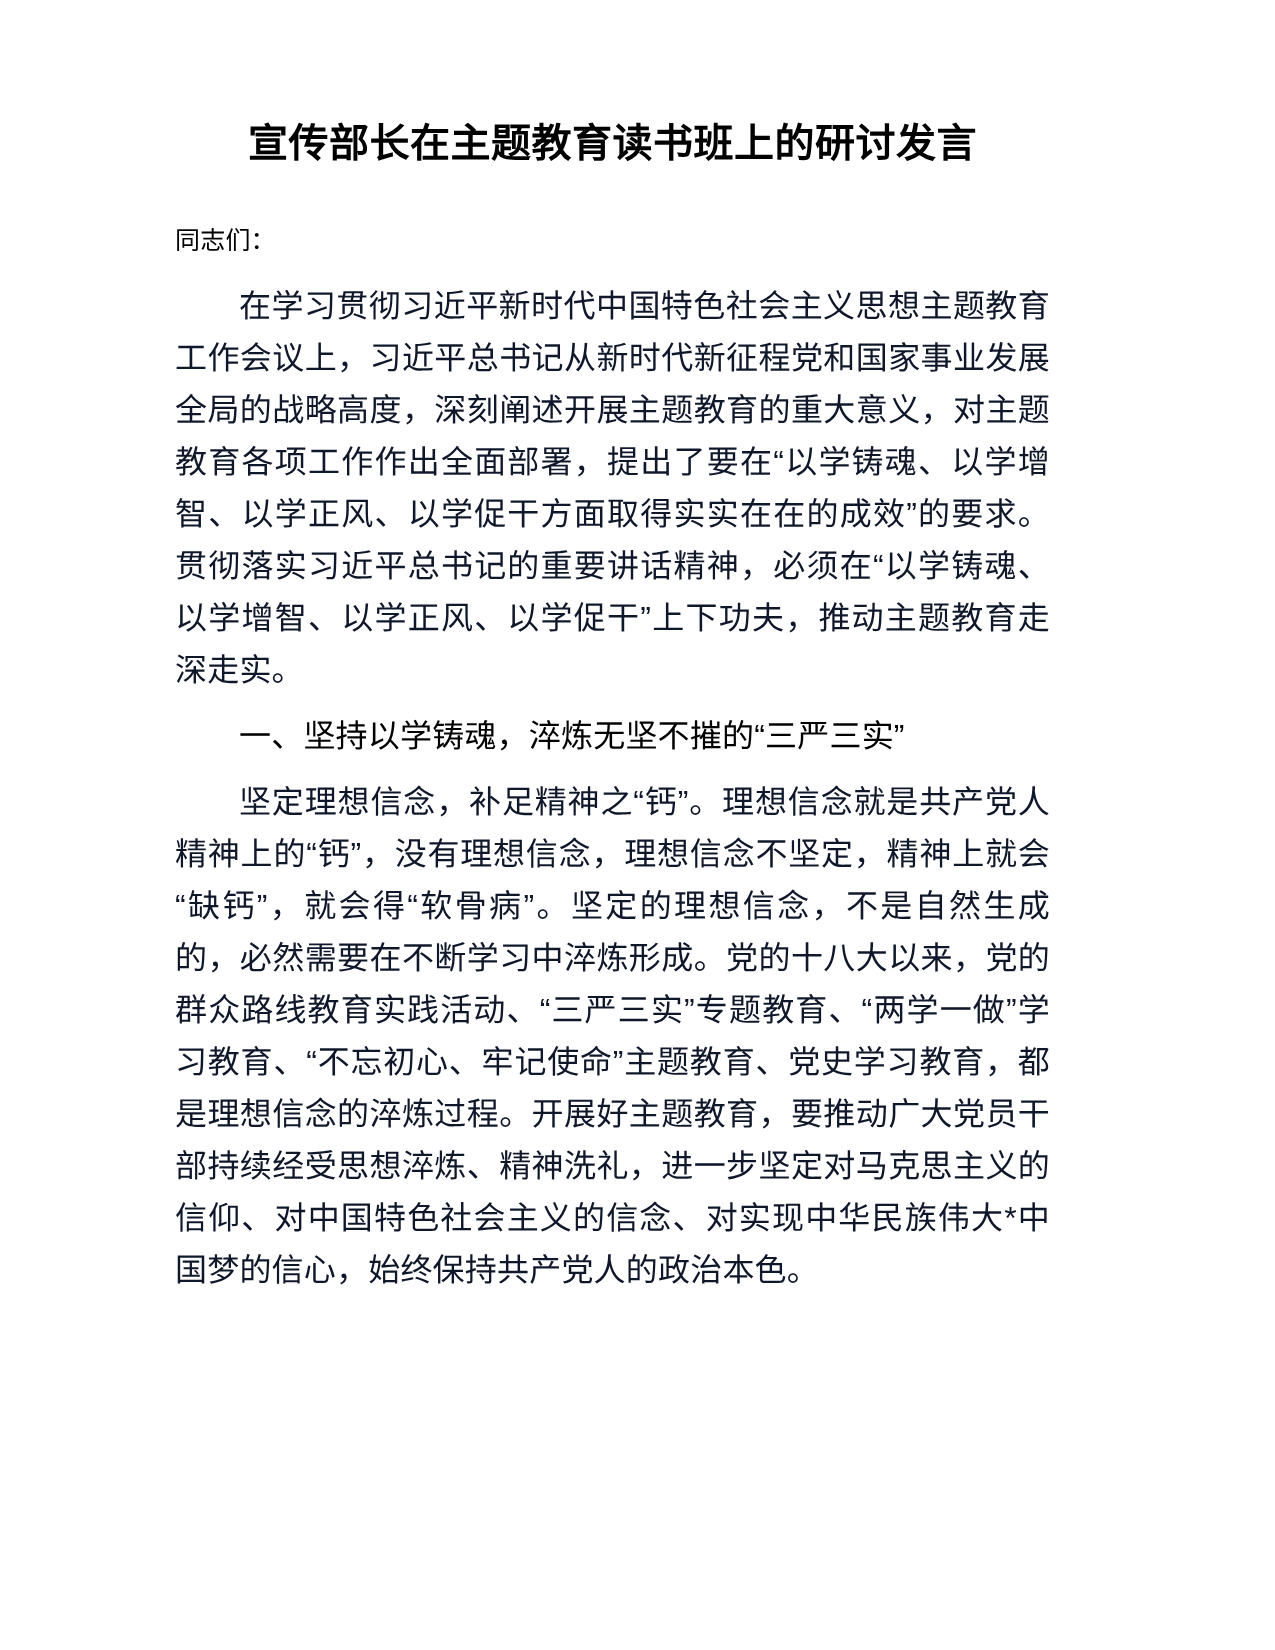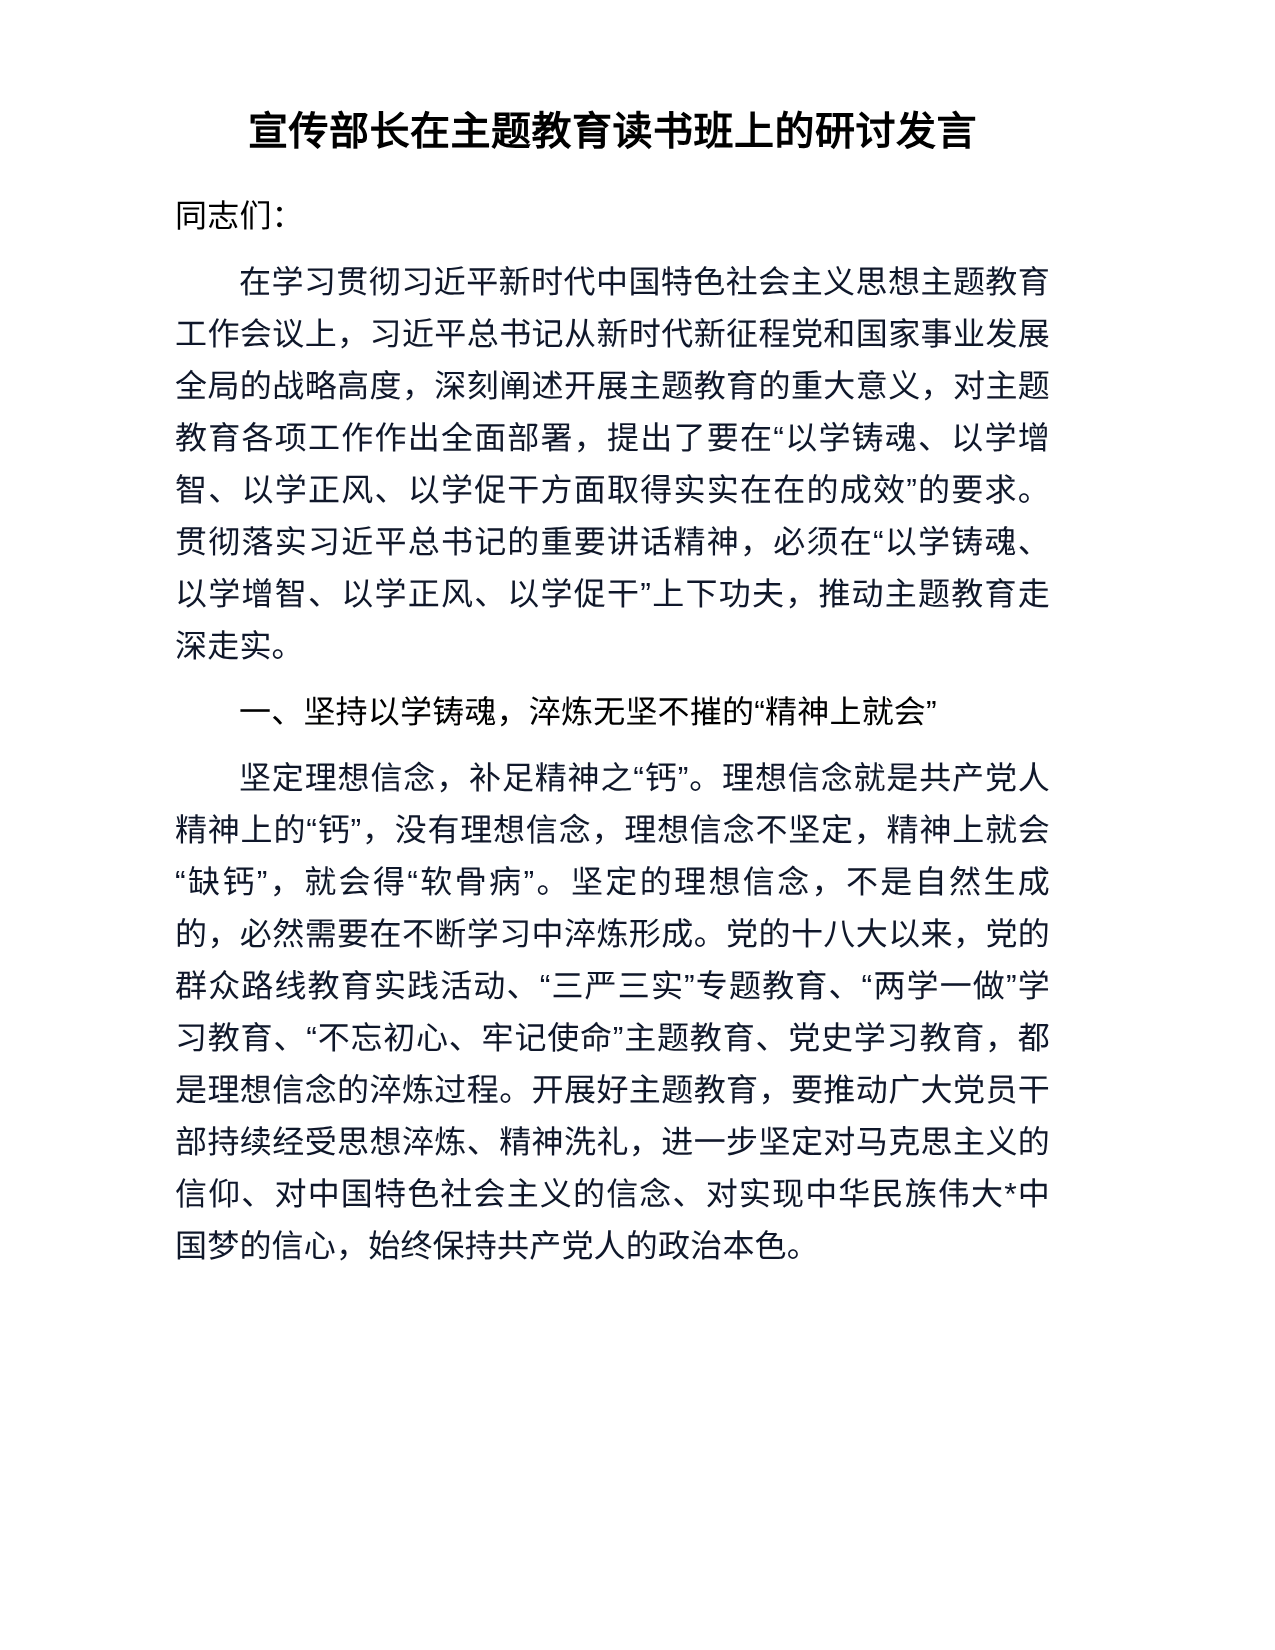--- a/index.html
+++ b/index.html
@@ -25,27 +25,27 @@
     left: 175px;
     top: 0;
     width: 875px;
   }
   .doc-title {
     font-size: 40px;
     font-weight: bold;
     line-height: 52px;
     text-align: center;
     letter-spacing: 0.5px;
-    margin: 0;
+    margin: 12px;
     padding-top: 105px;
     color: #000000;
     white-space: nowrap;
   }
   .salutation {
-    font-size: 32px;
+    font-size: 25px;
     line-height: 52px;
     margin: 0;
     padding-top: 33px;
     letter-spacing: 0.2px;
     color: #000000;
   }
   .para {
     font-size: 32px;
     line-height: 52px;
     margin: 0;
@@ -72,18 +72,18 @@
 
 <div class="page">
   <div class="doc-body">
 
     <h1 class="doc-title">宣传部长在主题教育读书班上的研讨发言</h1>
 
     <p class="salutation">同志们：</p>
 
     <p class="para">在学习贯彻习近平新时代中国特色社会主义思想主题教育工作会议上，习近平总书记从新时代新征程党和国家事业发展全局的战略高度，深刻阐述开展主题教育的重大意义，对主题教育各项工作作出全面部署，提出了要在“以学铸魂、以学增智、以学正风、以学促干方面取得实实在在的成效”的要求。贯彻落实习近平总书记的重要讲话精神，必须在“以学铸魂、以学增智、以学正风、以学促干”上下功夫，推动主题教育走深走实。</p>
 
-    <p class="section-heading">一、坚持以学铸魂，淬炼无坚不摧的“精神上就会”</p>
+    <p class="section-heading">一、坚持以学铸魂，淬炼无坚不摧的“三严三实”</p>
 
     <p class="para">坚定理想信念，补足精神之“钙”。理想信念就是共产党人精神上的“钙”，没有理想信念，理想信念不坚定，精神上就会“缺钙”，就会得“软骨病”。坚定的理想信念，不是自然生成的，必然需要在不断学习中淬炼形成。党的十八大以来，党的群众路线教育实践活动、“三严三实”专题教育、“两学一做”学习教育、“不忘初心、牢记使命”主题教育、党史学习教育，都是理想信念的淬炼过程。开展好主题教育，要推动广大党员干部持续经受思想淬炼、精神洗礼，进一步坚定对马克思主义的信仰、对中国特色社会主义的信念、对实现中华民族伟大*中国梦的信心，始终保持共产党人的政治本色。</p>
 
   </div>
 </div>
 
 </body></html>

